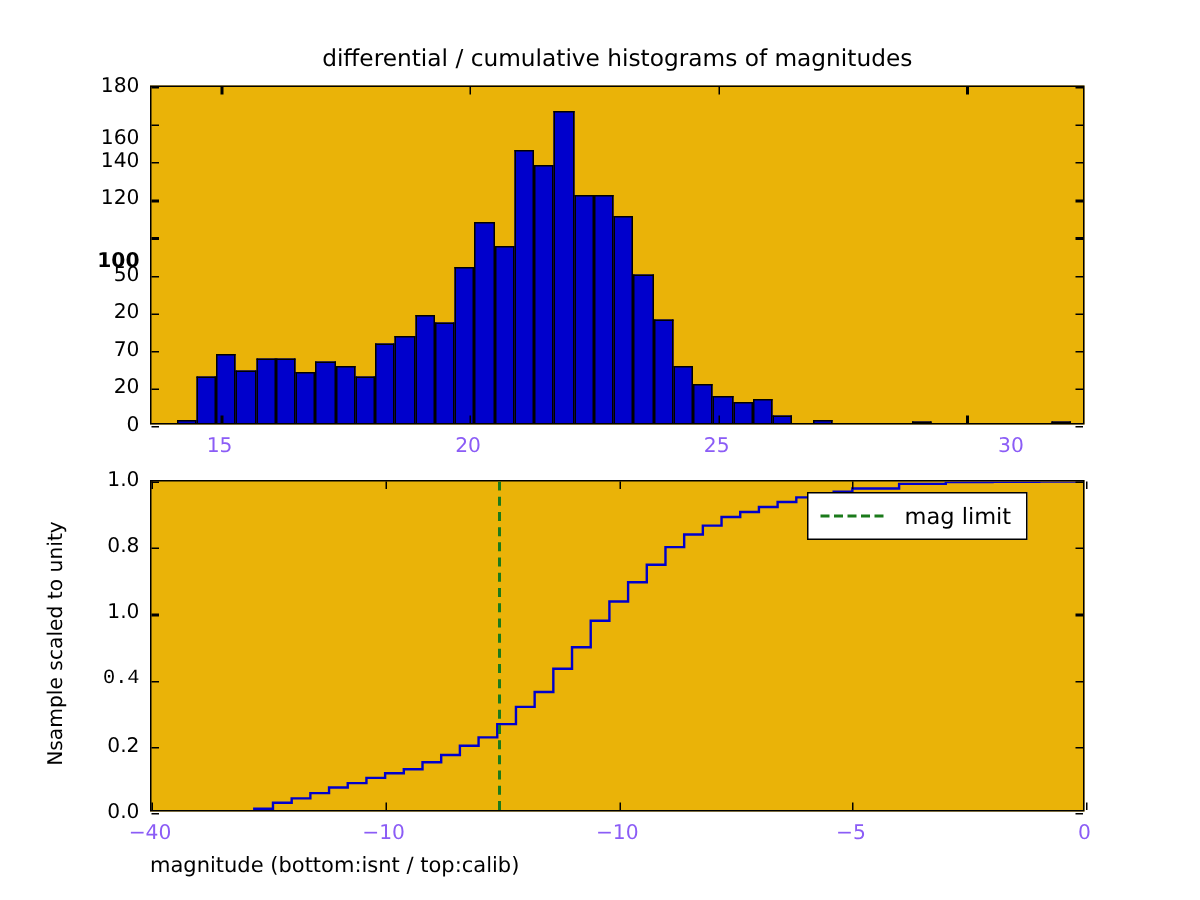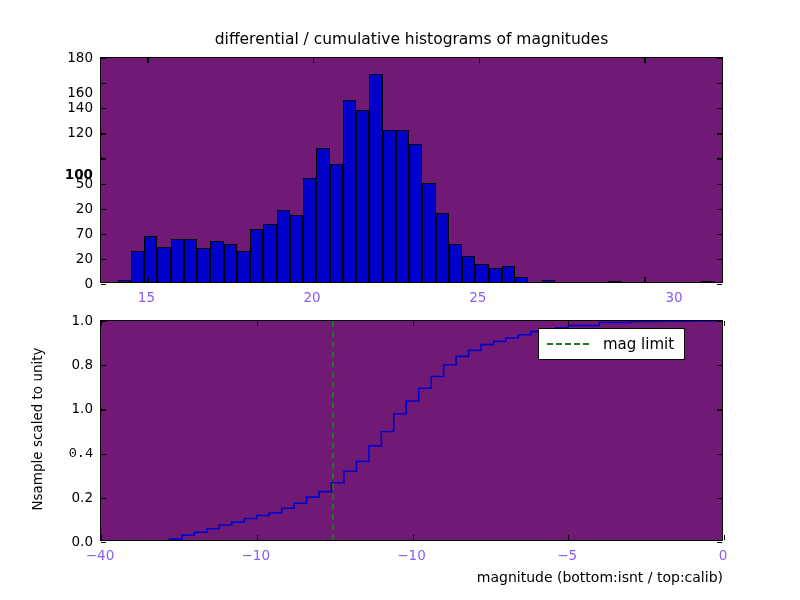--- a/index.html
+++ b/index.html
@@ -25,21 +25,21 @@
     text-align: center;
     font-size: 15.5px;
     color: #000000;
     white-space: nowrap;
   }
   
   .axes {
     position: absolute;
     box-sizing: border-box;
     border: 1.2px solid #000000;
-    background: #701a75;
+    background: #eab308;
   }
   #axes-top   { left: 100px; top: 57px;  width: 623px; height: 226px; }
   #axes-bottom{ left: 100px; top: 320px; width: 623px; height: 221px; }
 
   .plotinner {
     position: absolute;
     left: 0; top: 0; right: 0; bottom: 0;
     overflow: hidden;
   }
 
@@ -78,21 +78,21 @@
     color: #000000;
     white-space: nowrap;
     transform-origin: 50% 50%;
     transform: rotate(-90deg);
     text-align: center;
   }
   .xtitle {
     position: absolute;
     font-size: 14px;
     color: #000000;
-    text-align: right;
+    text-align: left;
     white-space: nowrap;
   }
 
   
   .bar {
     position: absolute;
     bottom: 0;
     background: #0000cc;
     border: 1px solid #000000;
     border-bottom: none;

